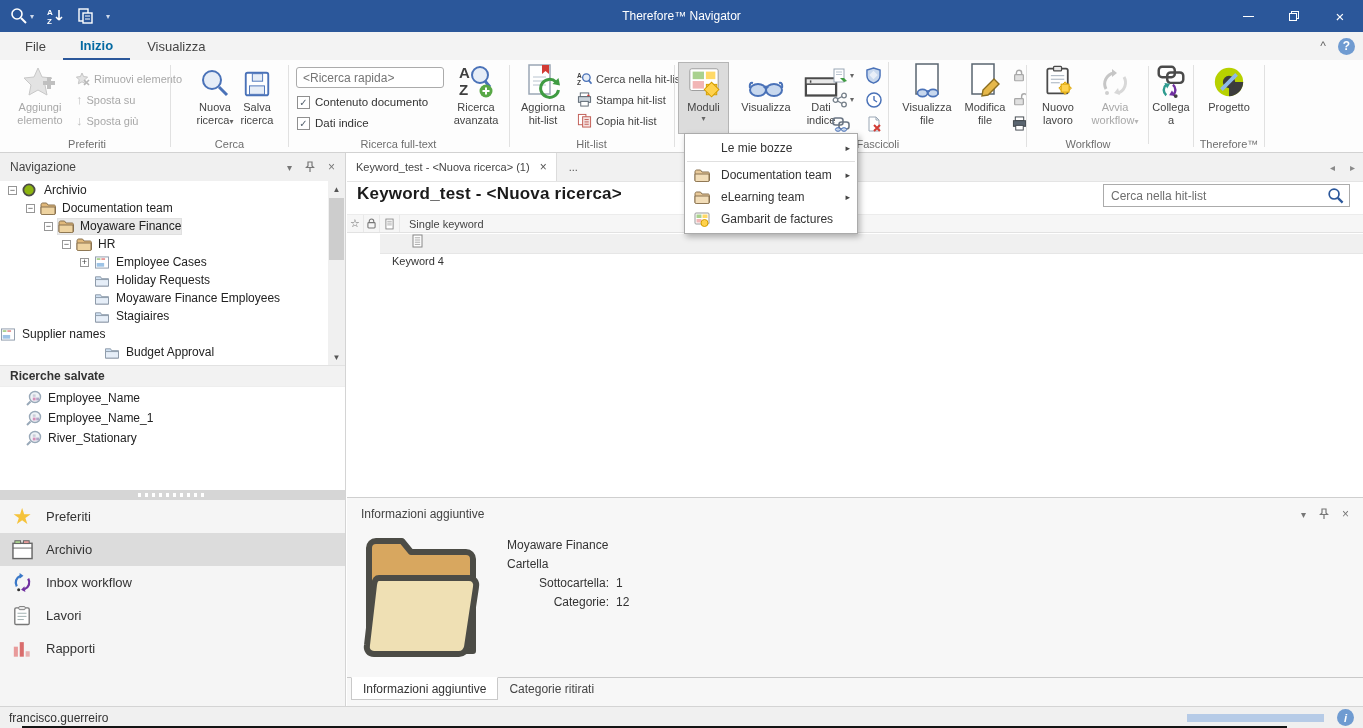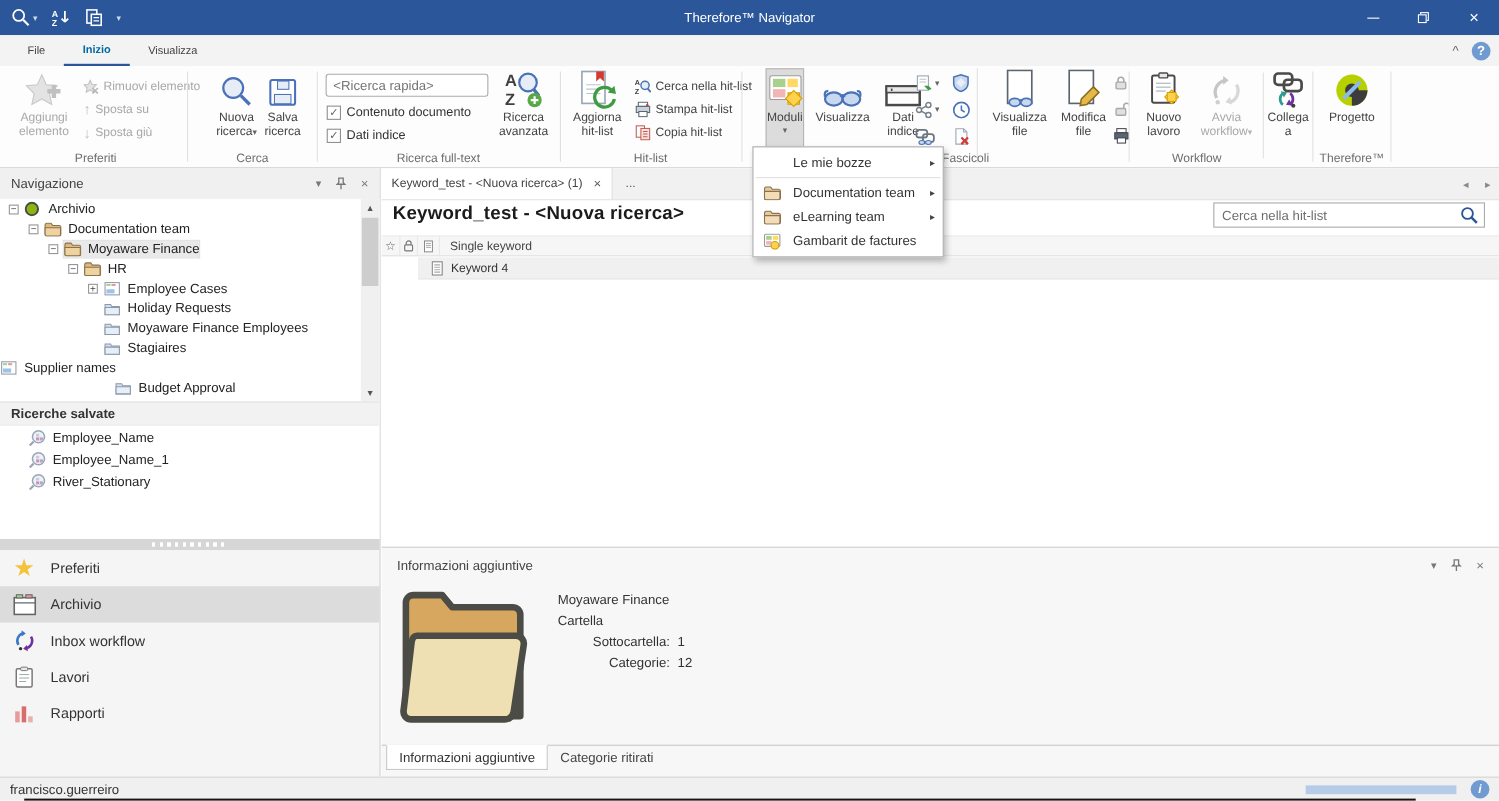--- a/index.html
+++ b/index.html
@@ -14,21 +14,21 @@
 .win-title { position:absolute; left:0; right:0; top:0; height:32px; display:flex; align-items:center; justify-content:center; font-size:12px; color:#fff; }
 .win-btns { position:absolute; right:0; top:0; height:32px; display:flex; }
 .win-btn { width:46px; height:32px; display:flex; align-items:center; justify-content:center; color:#fff; font-size:15px; }
 .min-glyph { width:11px; height:1px; background:#fff; display:inline-block; }
 .restore-glyph { position:relative; width:10px; height:10px; }
 .restore-glyph .b1 { position:absolute; left:0; bottom:0; width:8px; height:8px; border:1px solid #fff; background:#2b579a; }
 .restore-glyph .b2 { position:absolute; right:0; top:0; width:8px; height:8px; border:1px solid #fff; }
 
 
 .tabbar { position:absolute; left:0; top:32px; width:100%; height:28px; background:#f3f3f3; display:flex; align-items:stretch; }
-.mtab { padding:3px 17px; display:flex; align-items:center; font-size:10px; color:#444; }
+.mtab { padding:3px 17px; display:flex; align-items:center; font-size:13px; color:#444; }
 .mtab.active { color:#0369a1; font-weight:bold; border-bottom:2px solid #2b579a; }
 .tabbar-right { position:absolute; right:8px; top:0; height:28px; display:flex; align-items:center; gap:12px; }
 .collapse-chev { color:#666; font-size:12px; }
 .help-circle { width:17px; height:17px; border-radius:50%; background:#6f9bd1; color:#fff; font-size:12px; font-weight:bold; display:flex; align-items:center; justify-content:center; }
 
 
 .ribbon { position:absolute; left:0; top:60px; width:100%; height:93px; background:#fdfdfd; border-bottom:1px solid #d2d2d2; }
 .group { position:absolute; top:0; height:92px; }
 .glabel { position:absolute; bottom:2px; left:0; right:0; text-align:center; font-size:11px; color:#6e6e6e; white-space:nowrap; }
 .gsep { position:absolute; top:5px; height:82px; width:1px; background:#e1e1e1; }
@@ -85,21 +85,21 @@
 .dtab-more { padding:0 12px; display:flex; align-items:center; color:#555; font-size:11px; }
 .tabnav { position:absolute; right:8px; top:0; height:29px; display:flex; align-items:center; gap:15px; color:#8a8a8a; font-size:10px; }
 .doc-title { position:absolute; top:31px; left:10px; font-size:17px; font-weight:bold; color:#1b1b1b; letter-spacing:.2px; }
 .hl-search { position:absolute; top:31px; right:13px; width:247px; height:23px; border:1px solid #ababab; background:#fff; display:flex; align-items:center; }
 .hl-search input { border:none; outline:none; flex:1; padding:0 7px; font-size:12px; font-family:inherit; color:#333; background:transparent; }
 .hl-search input::placeholder { color:#6e6e6e; opacity:1; }
 .listheader { position:absolute; top:61px; left:0; right:0; height:19px; background:#f6f6f6; border-top:1px solid #ececec; border-bottom:1px solid #e2e2e2; display:flex; align-items:center; font-size:11px; color:#444; }
 .hc { display:flex; align-items:center; justify-content:center; height:100%; border-right:1px solid #e8e8e8; }
 .listrow { position:absolute; top:81px; left:0; right:0; height:20px; font-size:11px; color:#333; }
 .rowfill { position:absolute; left:33px; right:0; top:0; bottom:0; background:#f0f0f0; border-bottom:1px solid #e6e6e6; }
-.rowcontent { position:absolute; left:45px; top:0; bottom:0; display:flex; align-items:center; gap:7px; }
+.rowcontent { position:absolute; left:45px; top:0; bottom:0; display:flex; align-items:center; gap:7px;flex-direction:column; }
 
 
 .infopanel { position:absolute; left:347px; right:0; top:497px; bottom:22px; background:#f7f7f7; border-top:1px solid #cfcfcf; }
 .ip-header { position:absolute; top:4px; left:0; right:0; height:24px; display:flex; align-items:center; padding:0 14px; font-size:12px; color:#444; }
 .bigfolder { position:absolute; left:12px; top:32px; }
 .ip-name { position:absolute; left:160px; top:40px; font-size:12px; color:#333; }
 .ip-type { position:absolute; left:160px; top:59px; font-size:12px; color:#333; }
 .ip-frow { position:absolute; left:160px; width:160px; display:flex; font-size:12px; color:#333; }
 .ip-frow .fl { width:102px; text-align:right; }
 .ip-frow .fv { margin-left:7px; }
@@ -297,21 +297,21 @@
               <line x1="8" y1="12" x2="12.5" y2="12" stroke="#c05a52"></line>
             </svg>
           <span>Copia hit-list</span>
         </div>
       </div>
       <div class="glabel">Hit-list</div>
     </div>
     <div class="gsep" style="left:674px"></div>
 
     <div class="group" style="left:676px;width:348px">
-      <div class="bigbtn pressed" style="left:20px;width:35px;top:2px">
+      <div class="bigbtn pressed" style="left:2px;width:51px;top:2px">
         <span class="ic">
           <svg width="34" height="34" viewBox="0 0 36 36">
               <rect x="3" y="4" width="30" height="23" rx="2" fill="#fff" stroke="#9a9a9a"></rect>
               <rect x="6" y="7" width="12" height="8" fill="#a9d18e"></rect>
               <rect x="20" y="7" width="10" height="8" fill="#ffd966"></rect>
               <rect x="6" y="17" width="12" height="8" fill="#f2b5b5"></rect>
               <rect x="20.5" y="20.5" width="11" height="11" fill="#ffd24d" stroke="#d49e00"></rect>
               <rect x="20.5" y="20.5" width="11" height="11" fill="#ffd24d" stroke="#d49e00" transform="rotate(45 26 26)"></rect>
             </svg>
         </span>

